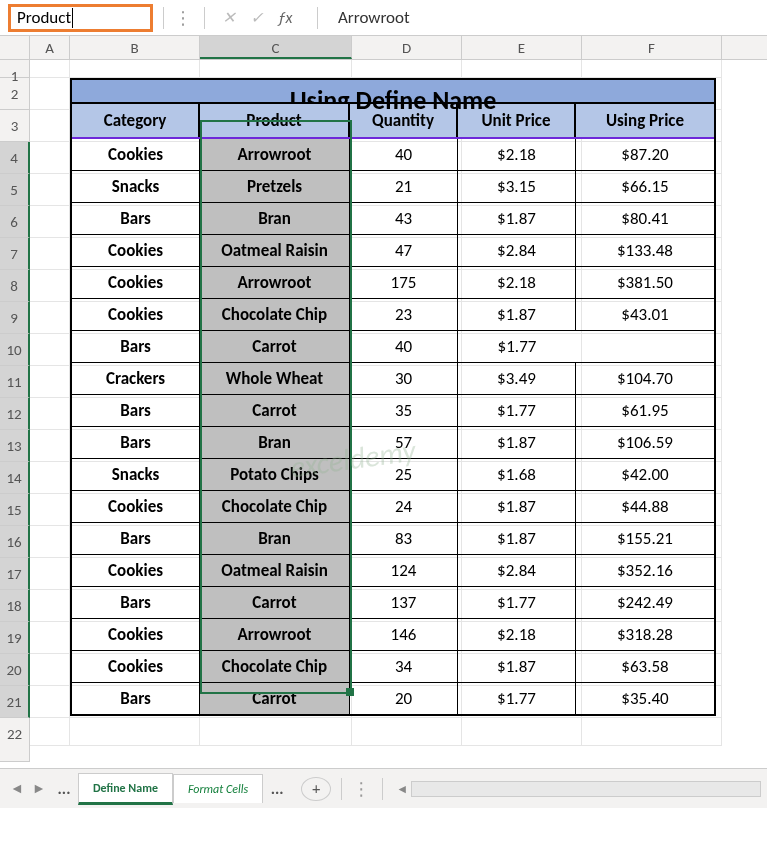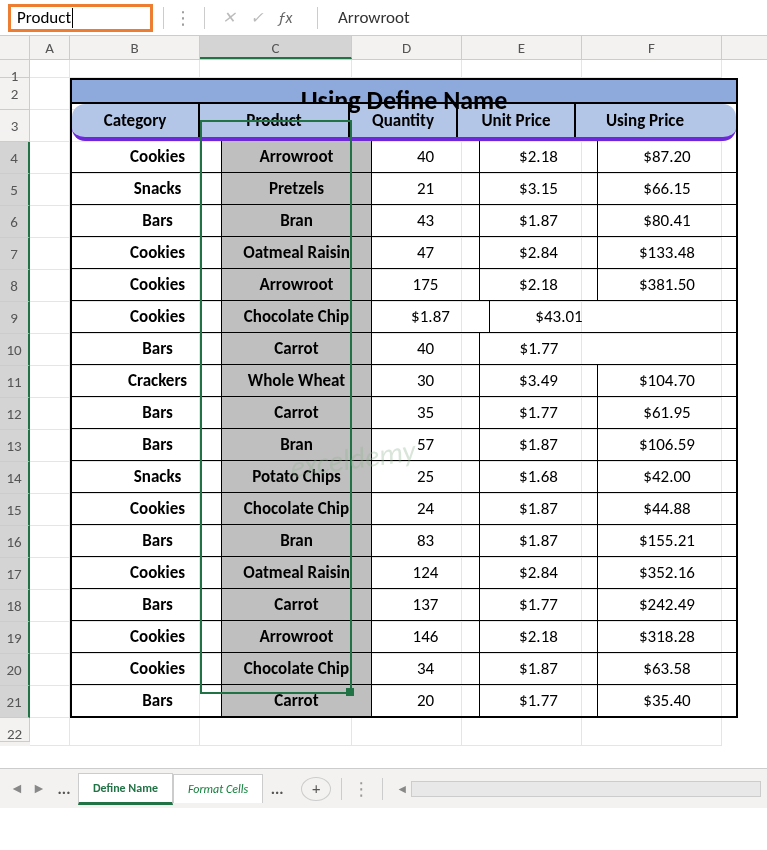--- a/index.html
+++ b/index.html
@@ -25,33 +25,33 @@
 .col-C.active { background:#d4d4d4; border-bottom:2px solid #217346; }
 .col-D { width:110px; }
 .col-E { width:120px; }
 .col-F { width:140px; }
 
 .grid { display:flex; }
 .row-headers { width:30px; background:#f3f2f1; }
 .row-h { height:32px; border-bottom:1px solid #ccc; border-right:1px solid #ccc; text-align:center; font-size:15px; color:#555; line-height:32px; }
 .row-h.sel { background:#d4d4d4; border-right:2px solid #217346; }
 .row-h.r1 { height:18px; }
-.row-h.r22 { height:24px; }
+.row-h.r22 { height:44px; }
 
 .cells { position:relative; flex:1; }
 .bg-grid-row { display:flex; }
 .bg-cell { border-right:1px solid #e5e5e5; border-bottom:1px solid #e5e5e5; height:32px; }
 .bg-cell.r1{height:18px;} .bg-cell.r22{height:28px;}
 
 .data-table { position:absolute; top:18px; left:40px; border:2px solid #000; font-size:17px; }
 .dt-title { background:#8ea9db; font-size:26px; font-weight:bold; text-align:center; border-bottom:2px solid #000; height:24px; line-height:40px; }
-.dt-hdr { display:flex; background:#b4c6e7; font-weight:bold; border-bottom:4px solid #6d28d9;border-radius:13px; }
+.dt-hdr { display:flex; background:#b4c6e7; font-weight:bold; border-bottom:2px solid #6d28d9; }
 .dt-hdr > div { text-align:center; padding:6px 0; border-right:2px solid #000; }
 .dt-hdr > div:last-child { border-right:none; }
-.dt-row { display:flex; border-bottom:1px solid #000;padding-left:22px; }
+.dt-row { display:flex; border-bottom:1px solid #000; }
 .dt-row:last-child { border-bottom:none; }
 .dt-row > div { text-align:center; padding:5px 0; border-right:1px solid #000; }
 .dt-row > div:last-child { border-right:none; }
 .c-cat{width:128px;font-weight:bold;}
 .c-prod{width:150px;font-weight:bold;background:#bfbfbf;}
 .c-qty{width:108px;}
 .c-unit{width:118px;}
 .c-tot{width:138px;}
 .dt-hdr .c-prod{background:#b4c6e7;}
 
@@ -347,20 +347,21 @@
             <div class="dt-row">
               <div class="c-cat">Cookies</div>
               <div class="c-prod">Arrowroot</div>
               <div class="c-qty">175</div>
               <div class="c-unit">$2.18</div>
               <div class="c-tot">$381.50</div>
             </div>
             <div class="dt-row">
               <div class="c-cat">Cookies</div>
               <div class="c-prod">Chocolate Chip</div>
+              <div class="c-qty">23</div>
               <div class="c-unit">$1.87</div>
               <div class="c-tot">$43.01</div>
             </div>
             <div class="dt-row">
               <div class="c-cat">Bars</div>
               <div class="c-prod">Carrot</div>
               <div class="c-qty">40</div>
               <div class="c-unit">$1.77</div>
             </div>
             <div class="dt-row">

